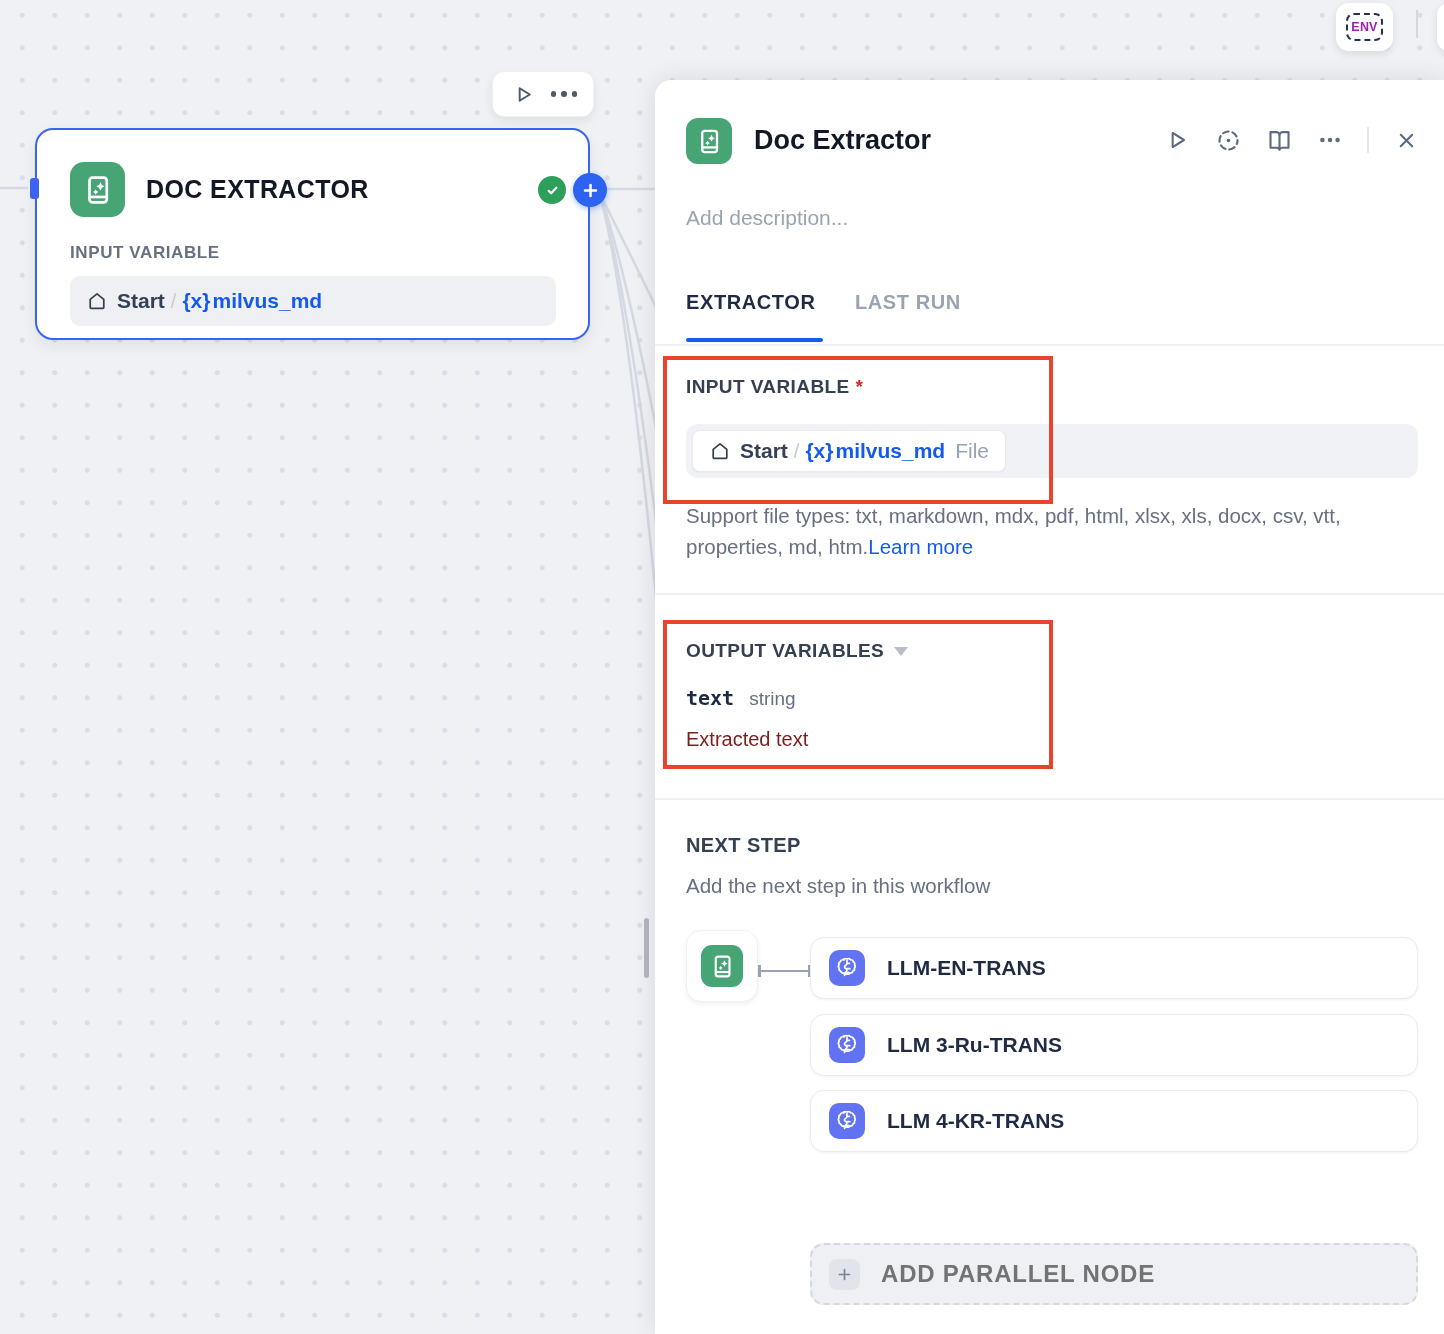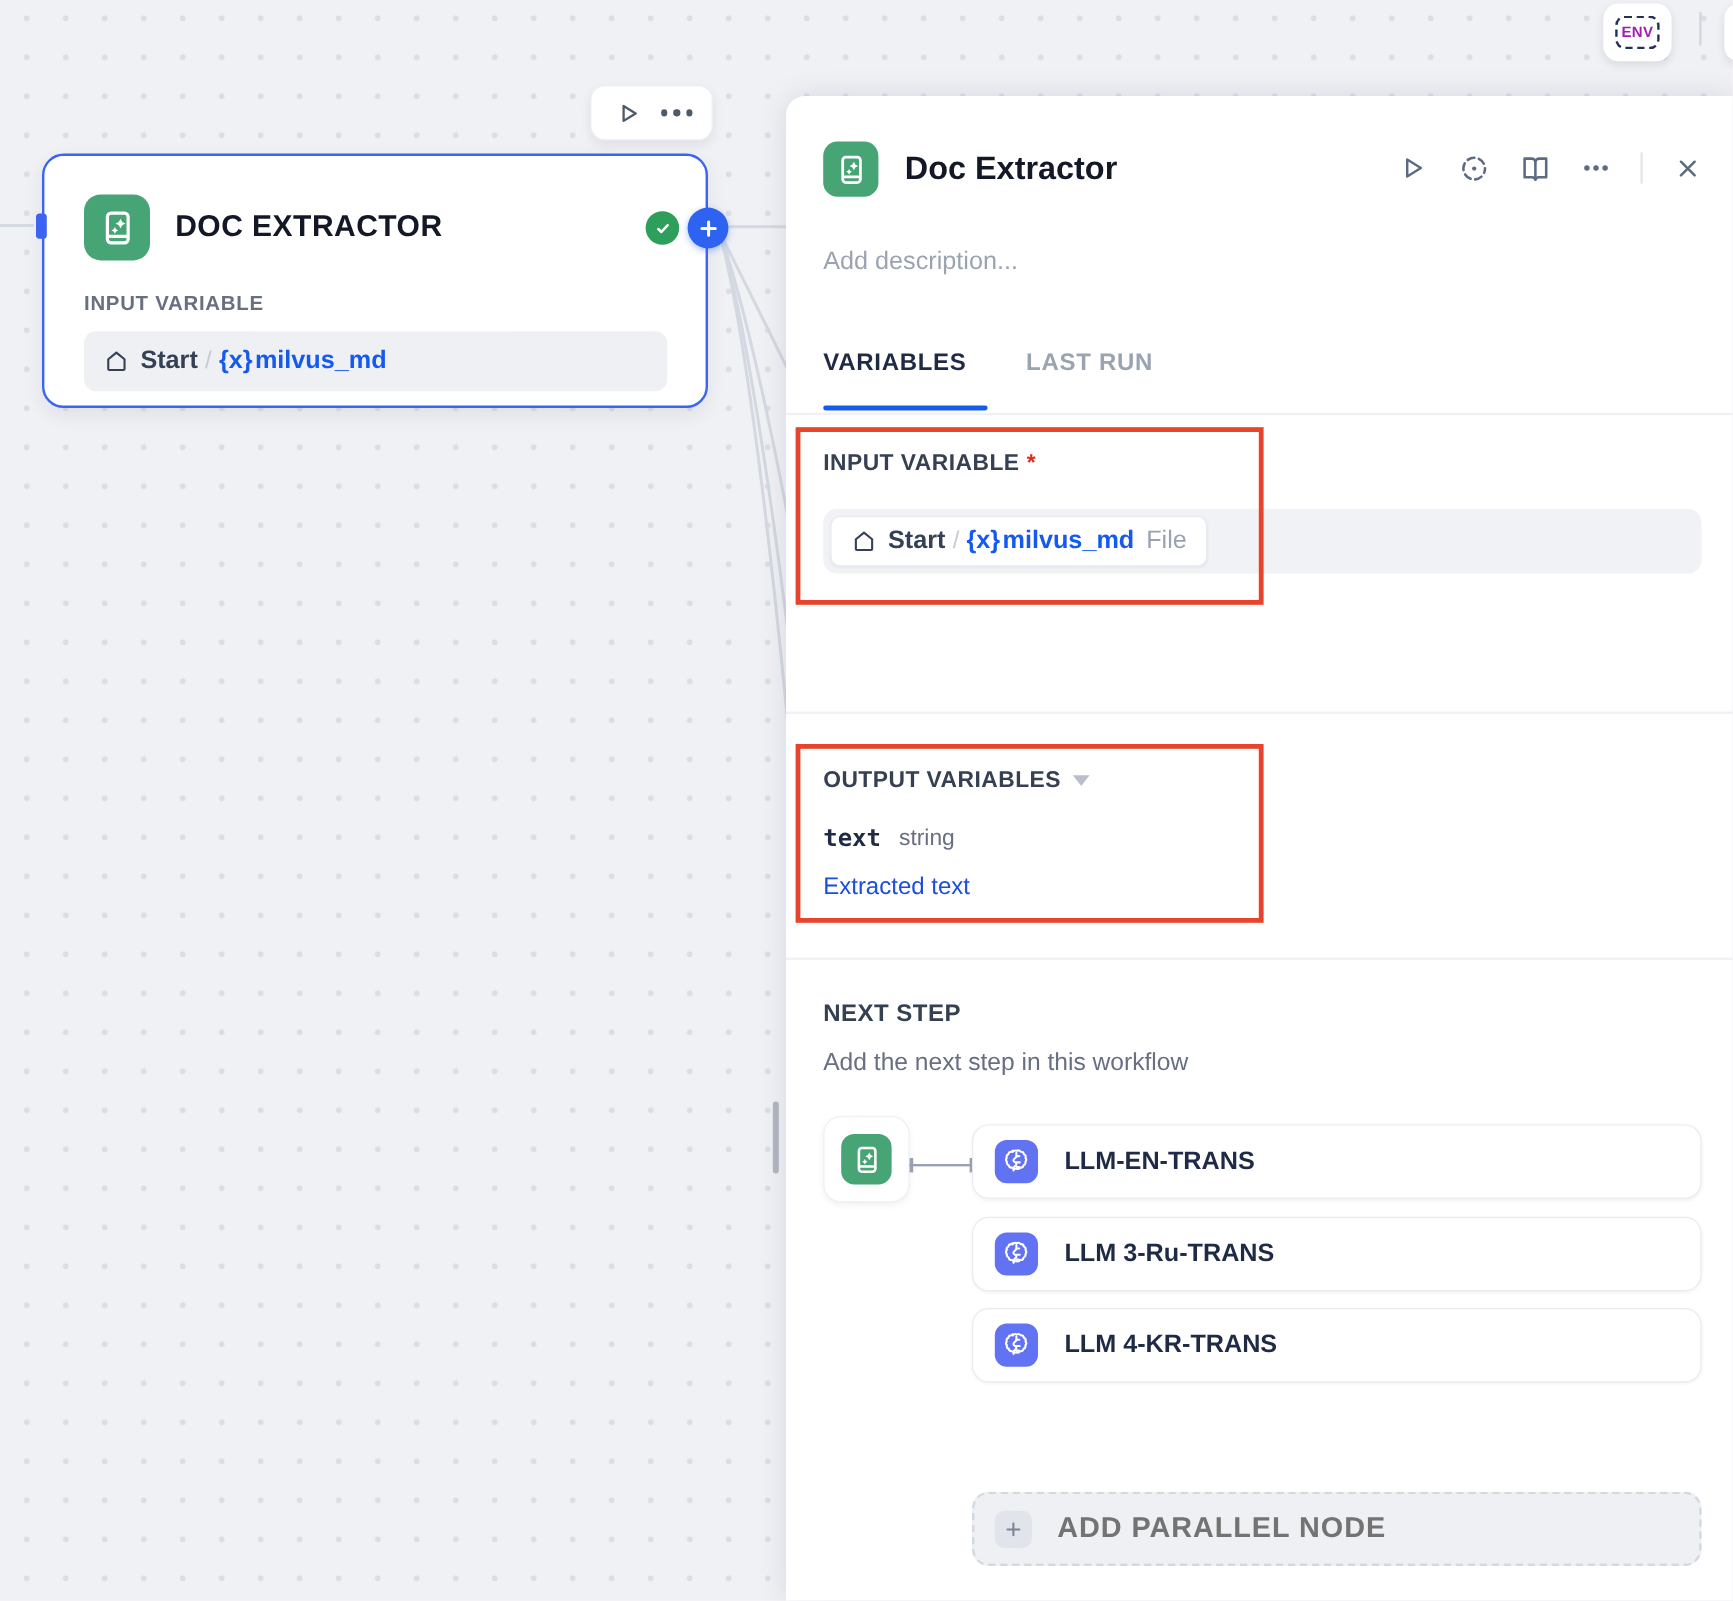--- a/index.html
+++ b/index.html
@@ -111,21 +111,21 @@
   .learn-more { color:#155aef; cursor:pointer; }
 
   .caret-down {
     display:inline-block; margin-left:10px; width:0; height:0;
     border-left:7px solid transparent; border-right:7px solid transparent; border-top:9px solid #b9bfca;
     vertical-align:middle;
   }
   .outvar-row { left:31px; top:606px; display:flex; align-items:flex-end; gap:15px; }
   .outvar-name { font-family:"DejaVu Sans Mono", monospace; font-size:20px; font-weight:700; color:#1f2a44; }
   .outvar-type { font-size:19px; color:#676f83; }
-  .outvar-desc { left:31px; top:648px; font-size:20px; color:#1d4ed8; }
+  .outvar-desc { left:31px; top:648px; font-size:20px; color:#7f1d1d; }
 
   .next-subtitle { left:31px; top:794px; font-size:20.5px; color:#676f83; }
   .source-card {
     left:31px; top:850px; width:72px; height:72px; background:#fff; border:1px solid #eef0f3;
     border-radius:15px; box-shadow:0 2px 5px rgba(16,24,40,.06);
     display:flex; align-items:center; justify-content:center;
   }
   .app-icon.mid { width:42px; height:42px; border-radius:11px; }
   .connector { left:103px; top:885px; width:52px; height:12px; }
   .connector .bar { position:absolute; left:0; right:0; top:5px; height:2px; background:#98a2b3; }
@@ -270,21 +270,21 @@
     <span class="action-divider"></span>
     <span class="icon-btn">
       <svg width="25" height="25" viewBox="0 0 24 24" stroke="currentColor" stroke-width="2" stroke-linecap="round">
         <path d="M6.5 6.5 17.5 17.5M17.5 6.5 6.5 17.5"></path>
       </svg>
     </span>
   </div>
 
   <div class="abs panel-desc">Add description...</div>
 
-  <span class="abs tab active" style="left:31px">VARIABLES</span>
+  <span class="abs tab active" style="left:31px">EXTRACTOR</span>
   <span class="abs tab inactive" style="left:200px">LAST RUN</span>
   <div class="abs tab-underline"></div>
   <div class="abs hdiv" style="top:264px"></div>
 
   <div class="abs section-heading" style="left:31px; top:296px">
     <span>INPUT VARIABLE</span><span class="req-mark">*</span>
   </div>
 
   <div class="abs var-field">
     <span class="var-pill">
@@ -292,20 +292,23 @@
         <path d="M4.6 10.2 12 4.2l7.4 6V19a1 1 0 0 1-1 1H5.6a1 1 0 0 1-1-1z"></path>
       </svg>
       <span class="vp-src">Start</span>
       <span class="vp-sep">/</span>
       <span class="vp-token">{x}</span>
       <span class="vp-name">milvus_md</span>
       <span class="vp-type">File</span>
     </span>
   </div>
 
+  <div class="abs support-text">
+    <span>Support file types: txt, markdown, mdx, pdf, html, xlsx, xls, docx, csv, vtt, properties, md, htm.</span><span class="learn-more">Learn more</span>
+  </div>
 
   <div class="abs hdiv" style="top:513px"></div>
 
   <div class="abs section-heading" style="left:31px; top:560px">
     <span>OUTPUT VARIABLES</span><span class="caret-down"></span>
   </div>
   <div class="abs outvar-row">
     <span class="outvar-name">text</span>
     <span class="outvar-type">string</span>
   </div>

